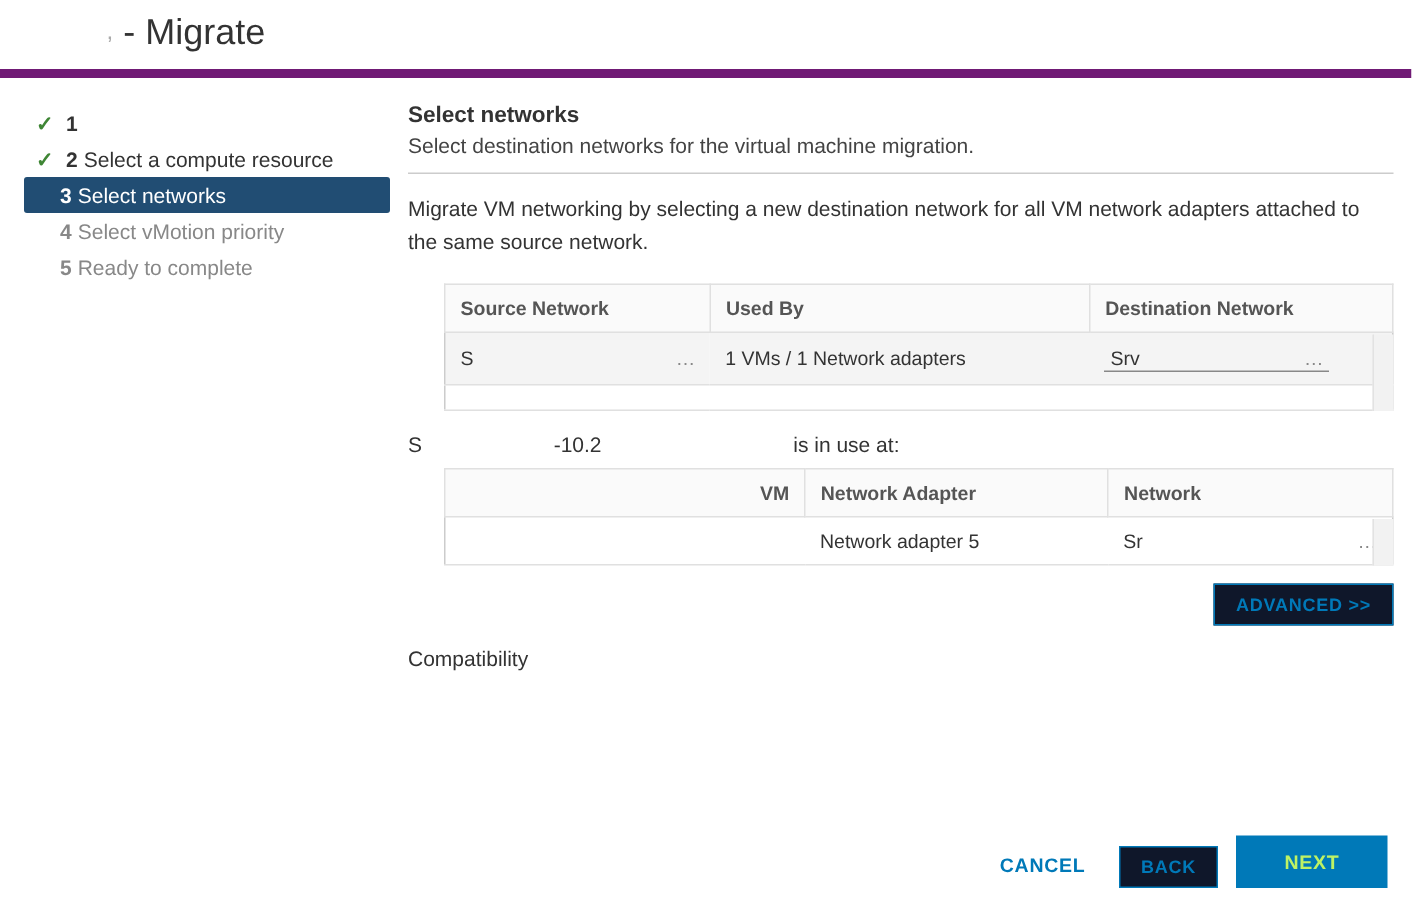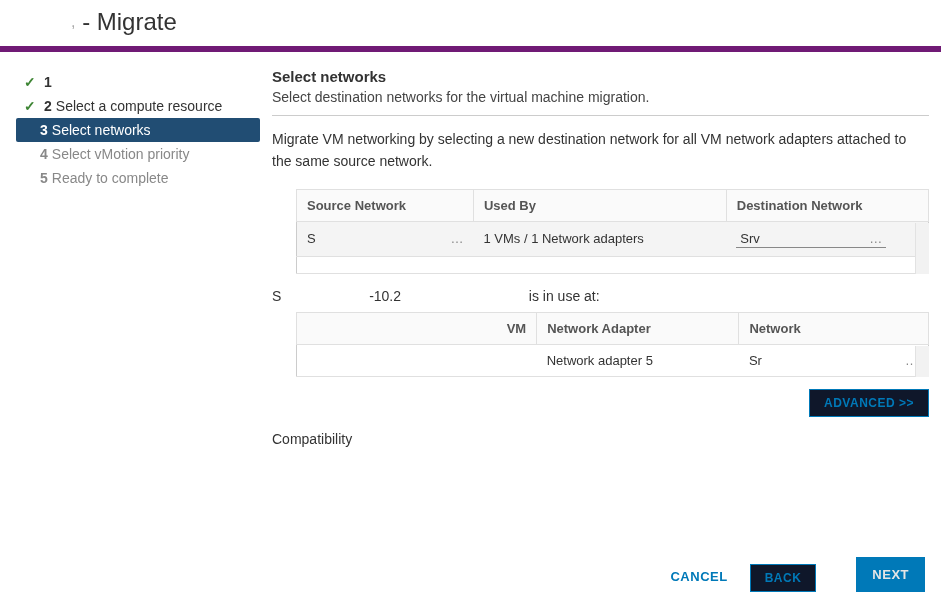--- a/index.html
+++ b/index.html
@@ -143,27 +143,26 @@
       color: #0079b8;
       font-size: 13px;
       font-weight: bold;
       letter-spacing: 0.5px;
       cursor: pointer;
       padding: 8px 10px;
     }
     .btn-primary {
       background: #0079b8;
       border: none;
-      color: #e5e5e5;
+      color: #bef264;
       font-size: 13px;
       font-weight: bold;
       letter-spacing: 0.5px;
       cursor: pointer;
-      padding: 10px 16px;
-      margin-left: 28px;
+      padding: 10px 32px;
     }
     .table-wrap { position: relative; padding-left: 24px; }
   </style>
 </head>
 <body>
 
 <div class="header">
   <span class="header-title">
     <span style="color:#aaa; font-size:16px; position:relative; top:-3px;">,</span>
     <span>- Migrate</span>

